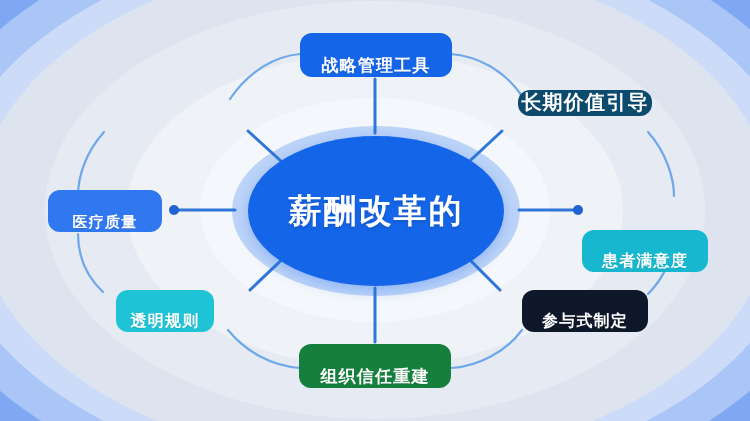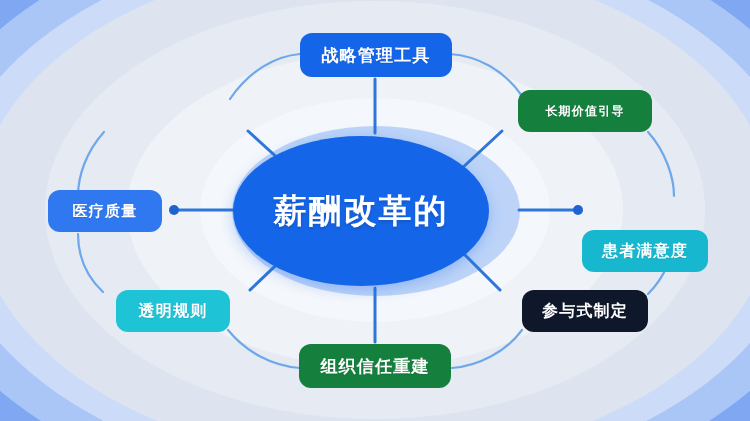--- a/index.html
+++ b/index.html
@@ -22,21 +22,21 @@
     width: 750px;
     height: 421px;
   }
   #link-svg { z-index: 3; }
   #bg-svg { z-index: 1; }
 
   .node {
     position: absolute;
     z-index: 5;
     display: flex;
-    align-items: center;
+    align-items: flex-end;
     justify-content: center;
     border-radius: 12px;
     color: #ffffff;
     font-weight: bold;
     font-size: 17px;
     letter-spacing: 1.2px;
     white-space: nowrap;
     box-sizing: border-box;
     text-shadow: 0 1px 1px rgba(0,0,0,0.10);
   }
@@ -104,45 +104,45 @@
       <line x1="250" y1="290" x2="292" y2="250"></line>
       <line x1="500" y1="290" x2="460" y2="250"></line>
       <line x1="375" y1="288" x2="375" y2="342"></line>
     </g>
     <g fill="#1f63d2">
       <circle cx="174" cy="210" r="5"></circle>
       <circle cx="578" cy="210" r="5"></circle>
     </g>
   </svg>
 
-  <div class="center-ellipse" style="left:233px; top:136px; width:256px; height:150px;">
+  <div class="center-ellipse" style="left:248px; top:136px; width:256px; height:150px;">
     <div class="center-line">薪酬改革的</div>
   </div>
 
   <div class="node" style="left:300px; top:33px; width:152px; height:44px; background:#1565e8;">
     <span>战略管理工具</span>
   </div>
 
-  <div class="node" style="left:518px; top:90px; width:134px; height:42px; background:#15803d; font-size:12px;">
+  <div class="node" style="left:518px; top:90px; width:134px; height:26px; background:#0c4a6e; font-size:20px;">
     <span>长期价值引导</span>
   </div>
 
   <div class="node" style="left:582px; top:190px; width:126px; height:42px; background:#17b8cf; font-size:16px;margin-top:40px;">
     <span>患者满意度</span>
   </div>
 
   <div class="node" style="left:522px; top:290px; width:126px; height:42px; background:#0f172a; font-size:16px;">
     <span>参与式制定</span>
   </div>
 
   <div class="node" style="left:299px; top:344px; width:152px; height:44px; background:#15803d;">
     <span>组织信任重建</span>
   </div>
 
-  <div class="node" style="left:116px; top:290px; width:114px; height:42px; background:#1fc3d6; font-size:16px;">
+  <div class="node" style="left:116px; top:290px; width:98px; height:42px; background:#1fc3d6; font-size:16px;">
     <span>透明规则</span>
   </div>
 
   <div class="node" style="left:48px; top:190px; width:114px; height:42px; background:#2f78ef; font-size:15px;">
     <span>医疗质量</span>
   </div>
 
 
 </div>
 

